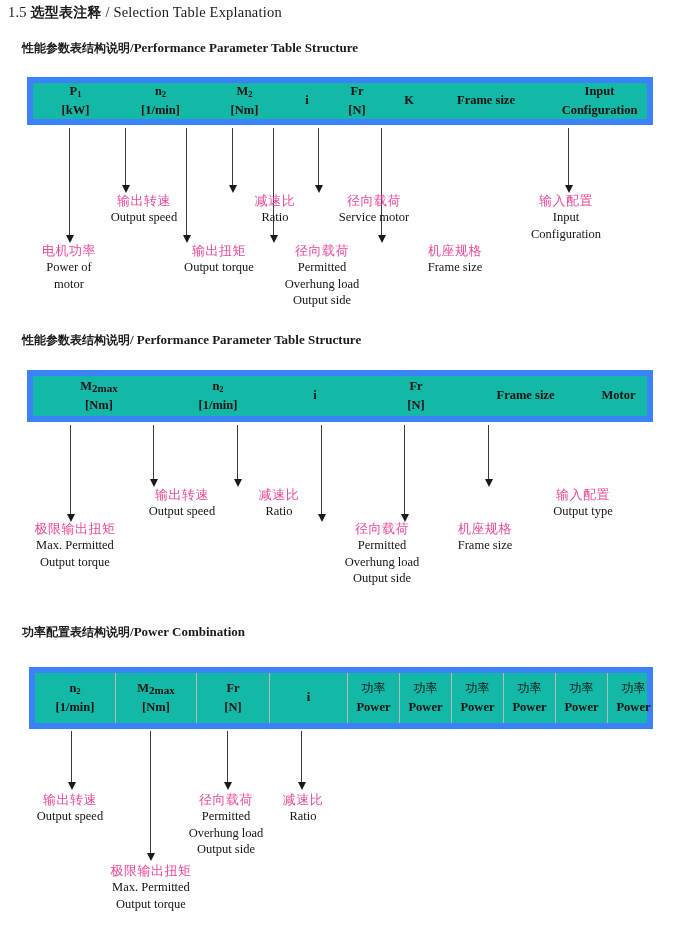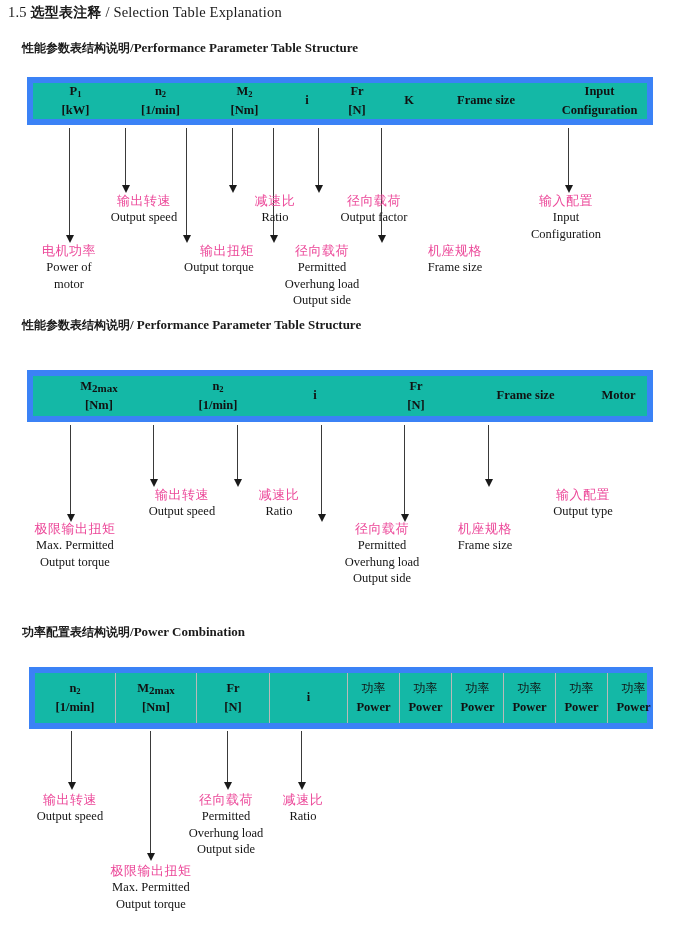--- a/index.html
+++ b/index.html
@@ -188,49 +188,49 @@
 
   <div class="ann" style="left:69px;  top:242px;">
     <span class="cn">电机功率</span>
     <span class="en">Power of</span>
     <span class="en">motor</span>
   </div>
   <div class="ann" style="left:144px; top:192px;">
     <span class="cn">输出转速</span>
     <span class="en">Output speed</span>
   </div>
-  <div class="ann" style="left:219px; top:242px;text-align:right;">
+  <div class="ann" style="left:219px; top:242px;">
     <span class="cn">输出扭矩</span>
     <span class="en">Output torque</span>
   </div>
   <div class="ann" style="left:275px; top:192px;">
     <span class="cn">减速比</span>
     <span class="en">Ratio</span>
   </div>
   <div class="ann" style="left:322px; top:242px;">
     <span class="cn">径向载荷</span>
     <span class="en">Permitted</span>
     <span class="en">Overhung load</span>
     <span class="en">Output side</span>
   </div>
   <div class="ann" style="left:374px; top:192px;">
     <span class="cn">径向载荷</span>
-    <span class="en">Output factor</span>
+    <span class="en">Service motor</span>
   </div>
   <div class="ann" style="left:455px; top:242px;">
     <span class="cn">机座规格</span>
     <span class="en">Frame size</span>
   </div>
   <div class="ann" style="left:566px; top:192px;">
     <span class="cn">输入配置</span>
     <span class="en">Input</span>
     <span class="en">Configuration</span>
   </div>
 
-  <div class="sec-heading" style="top:317px;">
+  <div class="sec-heading" style="top:332px;">
     <span class="cn">性能参数表结构说明</span><span class="en">/</span>&nbsp;<span class="en">Performance Parameter Table Structure</span>
   </div>
 
   <div class="tbl" style="left:27px; top:370px; width:626px; height:52px;">
     <div class="cell" style="left:0px; width:132px;">
       <span class="l1"><span>M</span><span class="sub-small">2max</span></span>
       <span class="l2">[Nm]</span>
     </div>
     <div class="cell" style="left:132px; width:106px;">
       <span class="l1"><span>n</span><sub>2</sub></span>

